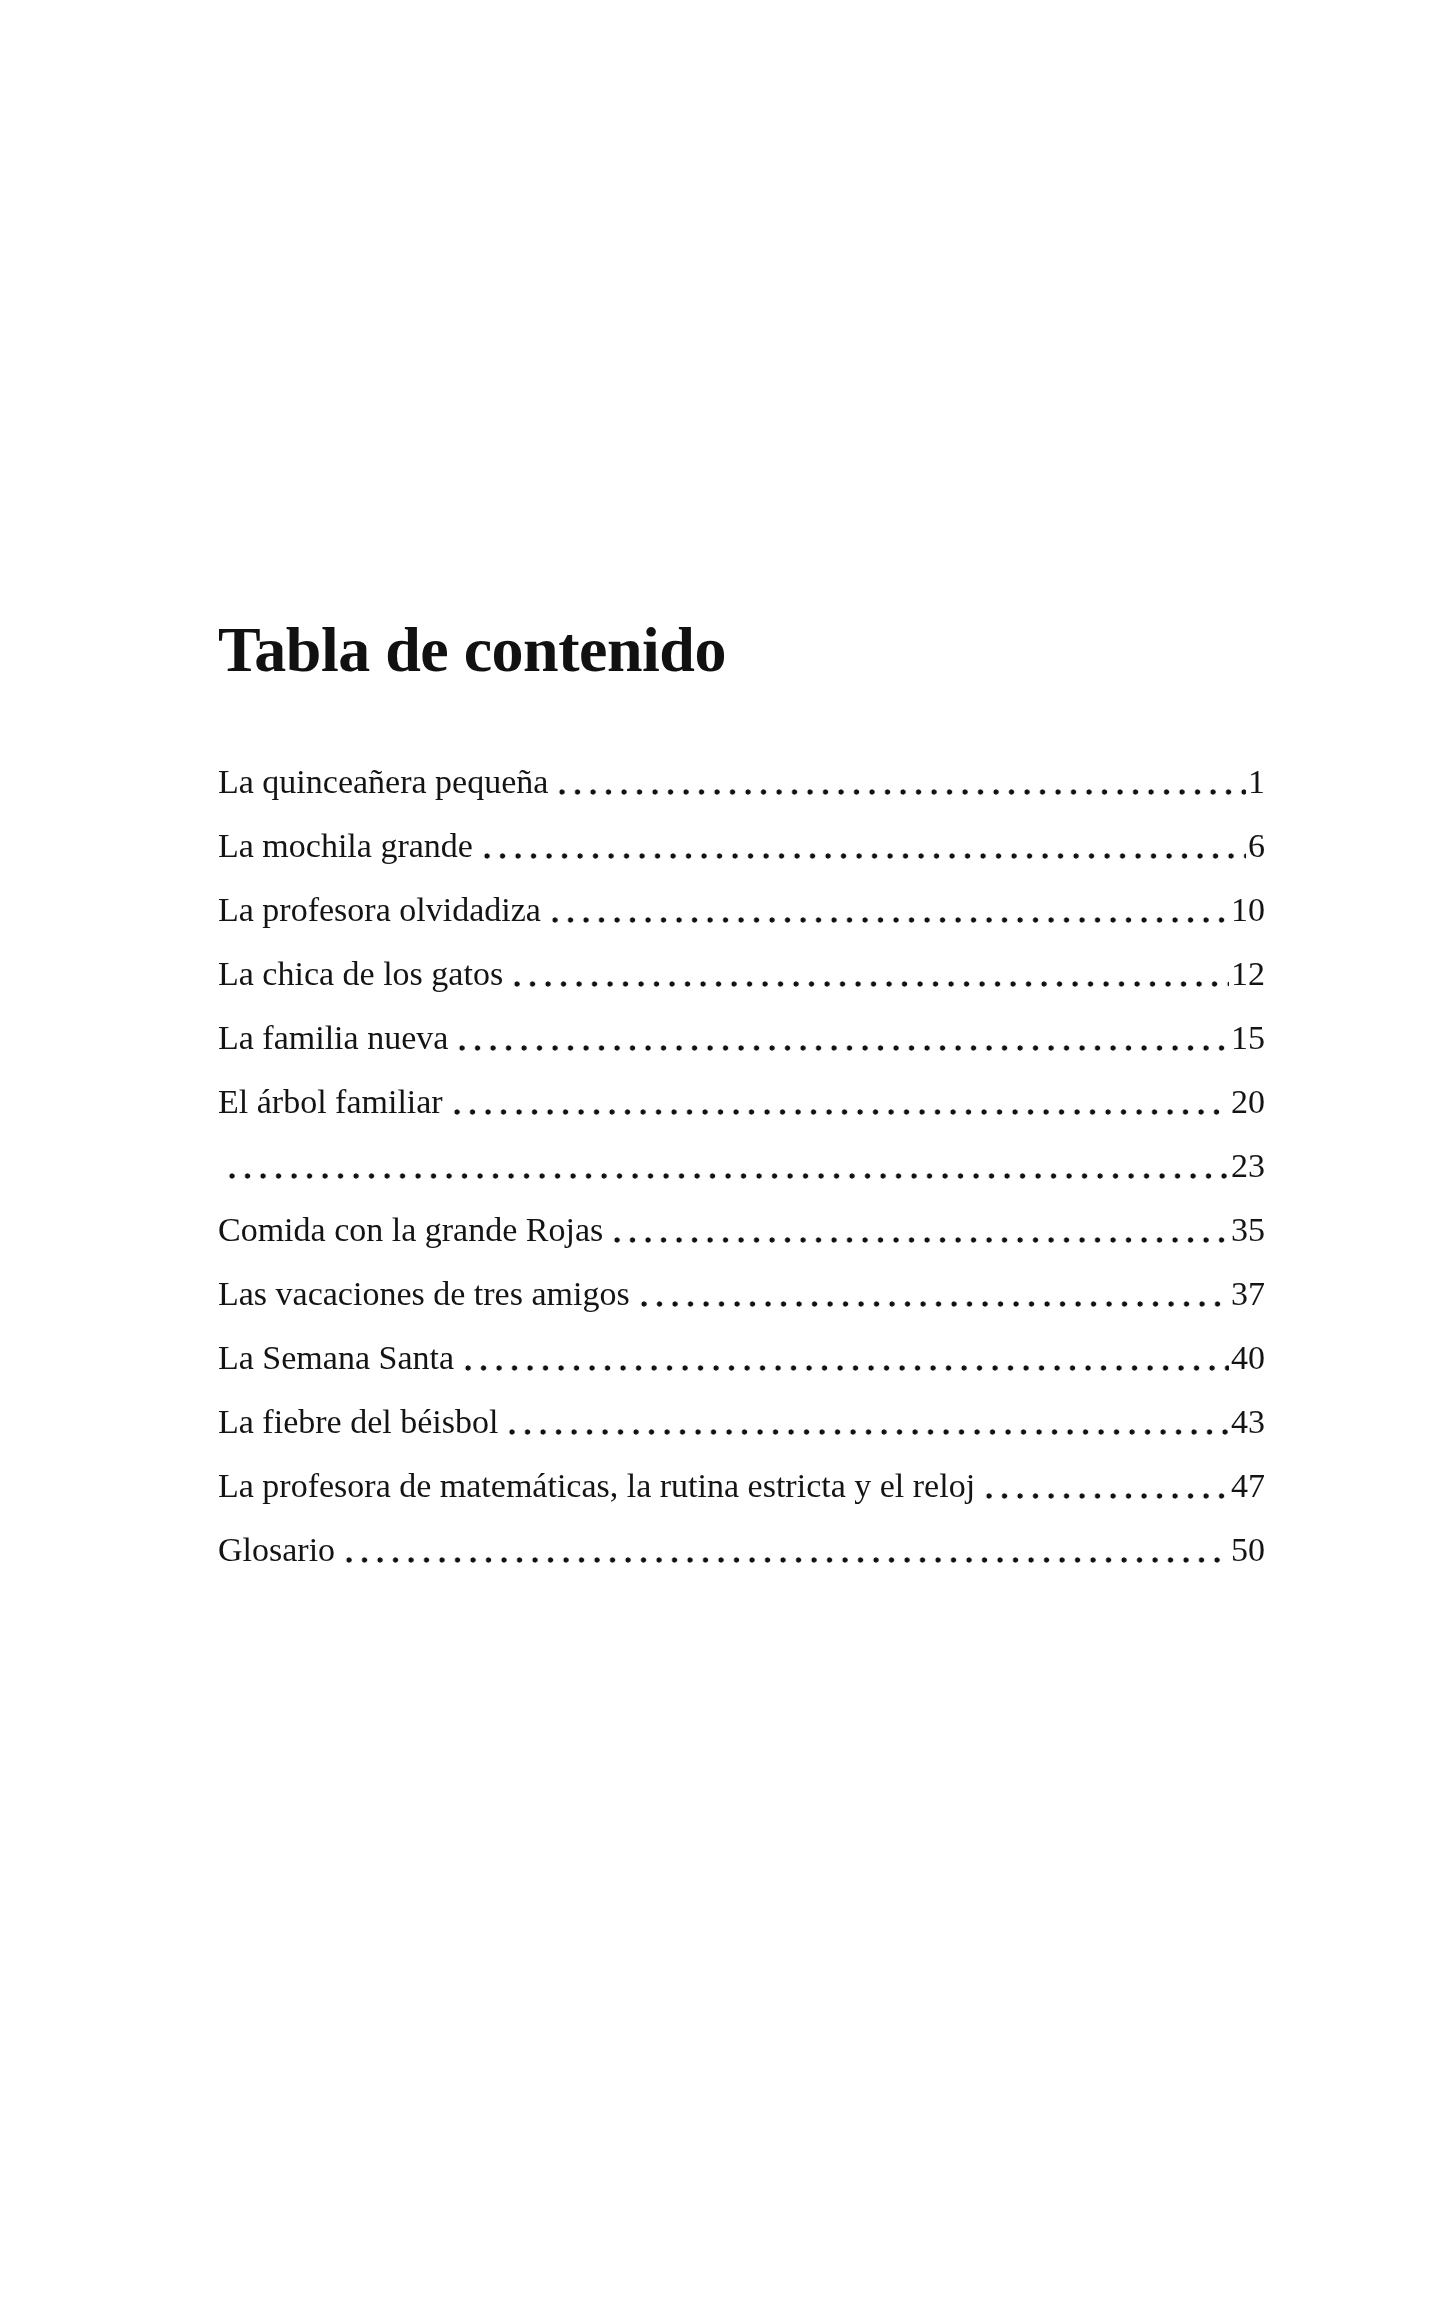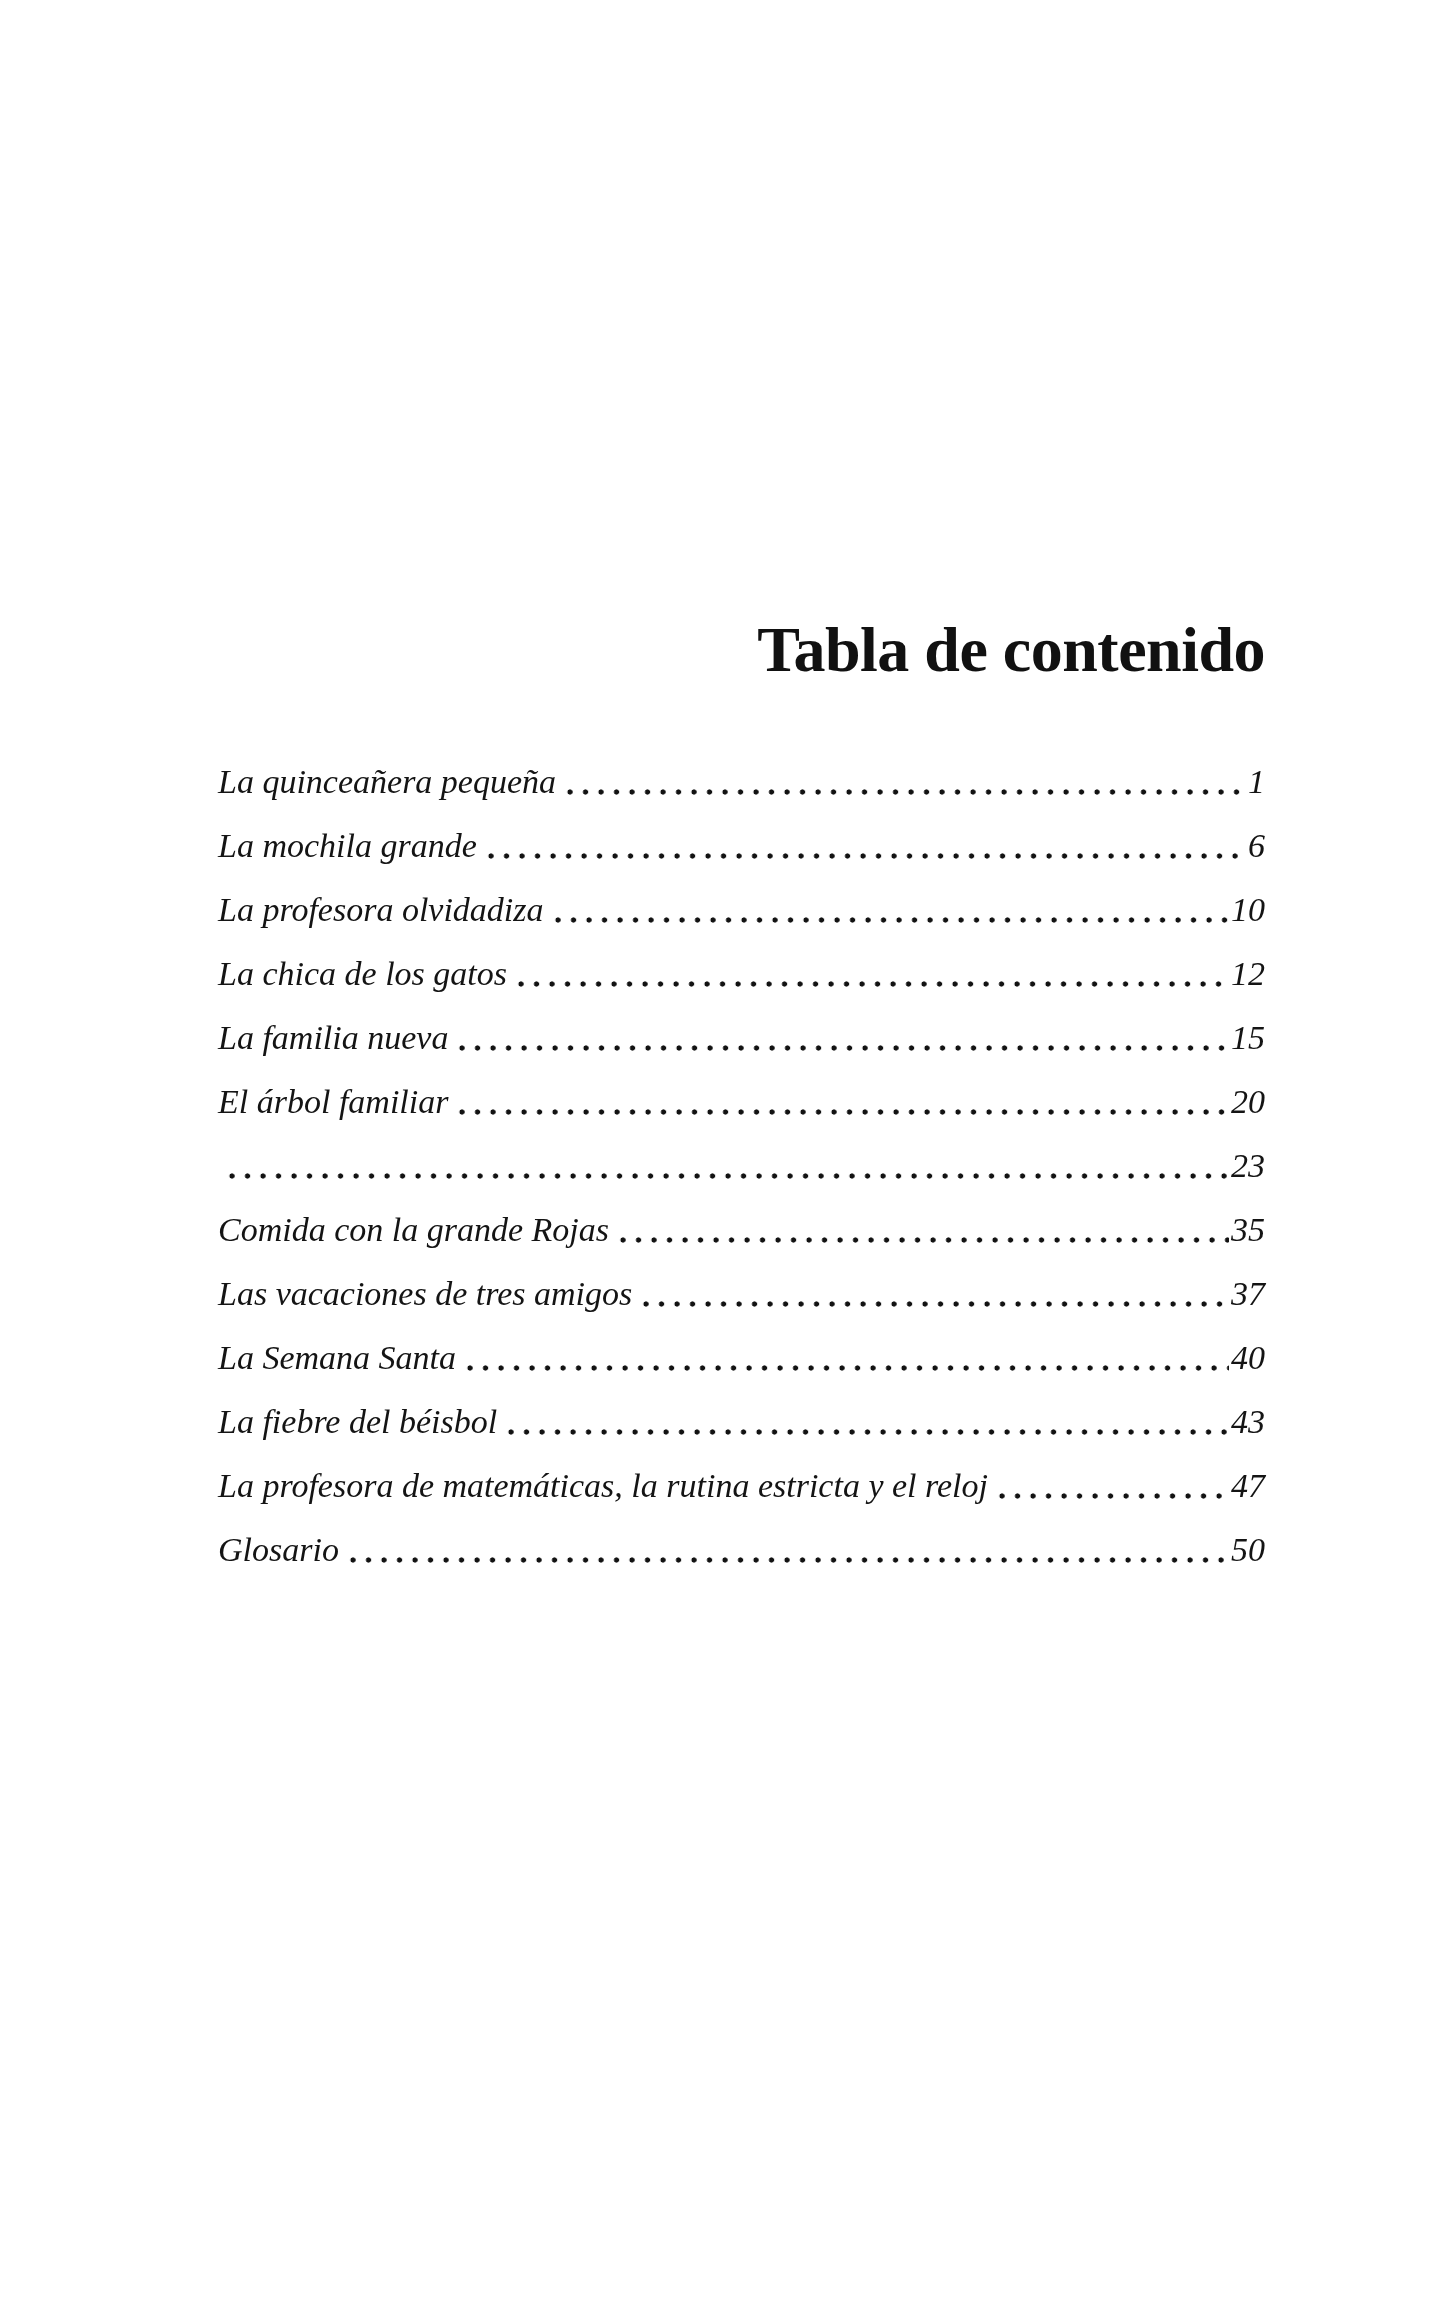--- a/index.html
+++ b/index.html
@@ -21,33 +21,31 @@
     padding: 613px 180px 0 218px;
     background: #ffffff;
   }
   .page-title {
     margin: 0;
     font-size: 64px;
     line-height: 74px;
     font-weight: bold;
     letter-spacing: -0.5px;
     color: #111111;
-    text-align: right;
   }
   .toc-list {
     margin-top: 63px;
   }
   .toc-row {
     display: flex;
     align-items: baseline;
     height: 64px;
     line-height: 64px;
     font-size: 34px;
     white-space: nowrap;
-    font-style: italic;
   }
   .toc-label {
     flex: 0 0 auto;
   }
   .toc-dots {
     flex: 1 1 auto;
     align-self: stretch;
     height: 64px;
     margin: 0 2px 0 6px;
     background-image: radial-gradient(circle at 8px 42px, #121212 2.3px, rgba(0,0,0,0) 2.9px);

